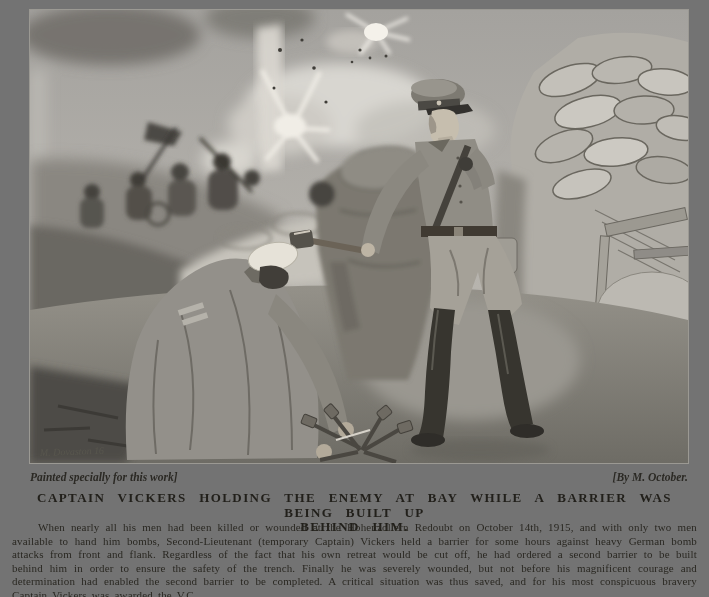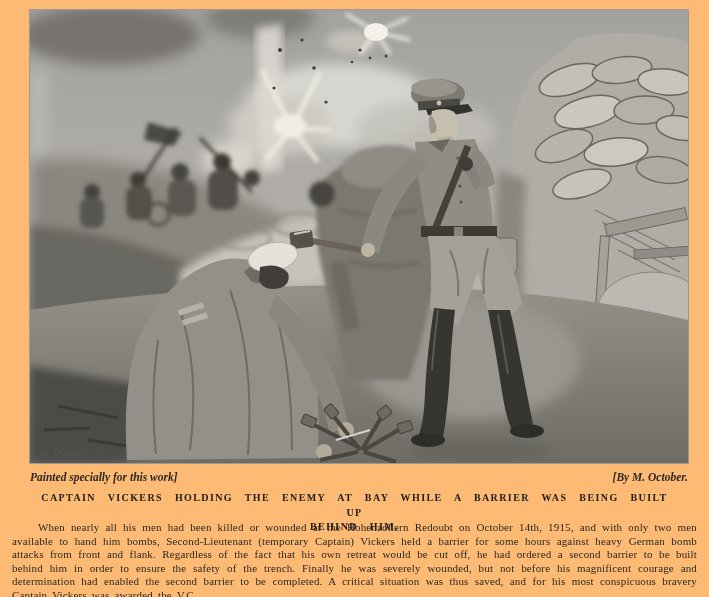--- a/index.html
+++ b/index.html
@@ -1,33 +1,33 @@
 <!DOCTYPE html>
 <html><head>
 <meta charset="utf-8">
 <style>
   html,body{margin:0;padding:0;background:#dcdbd7;}
   .page{
     position:relative;width:709px;height:597px;margin:0 auto;
-    background:#fdba74;overflow:hidden;
+    background:#737373;overflow:hidden;
     font-family:"Liberation Serif", serif;color:#26241f;
   }
   .plate{
     position:absolute;left:30px;top:10px;width:658px;height:453px;margin:0;
     background:#aeaba5;box-shadow:0 0 0 1px #9b9993;
   }
   .plate svg{display:block;width:658px;height:453px;}
   .credits{
     position:absolute;left:30px;top:471px;width:658px;height:16px;
     display:flex;justify-content:space-between;
     font-style:italic;font-weight:bold;font-size:11.5px;color:#2b2924;
   }
   .title{
     position:absolute;left:34px;top:491px;width:641px;margin:0;
-    text-align:center;font-weight:bold;font-size:10px;line-height:14.5px;
+    text-align:center;font-weight:bold;font-size:13px;line-height:14.5px;
     letter-spacing:1.4px;word-spacing:8px;color:#22201b;
   }
   .bodytext{
     position:absolute;left:12px;top:521px;width:685px;margin:0;
     font-size:11px;line-height:13.5px;text-align:justify;
     word-spacing:2.2px;letter-spacing:.15px;text-indent:26px;color:#2a2822;
   }
 </style>
 </head>
 <body>

